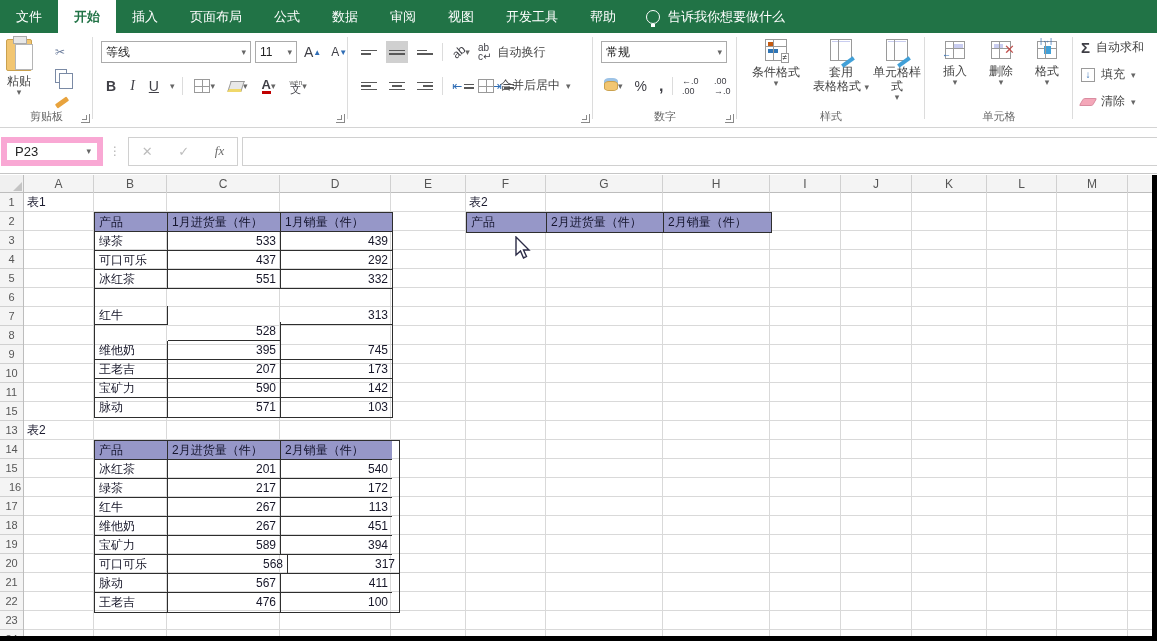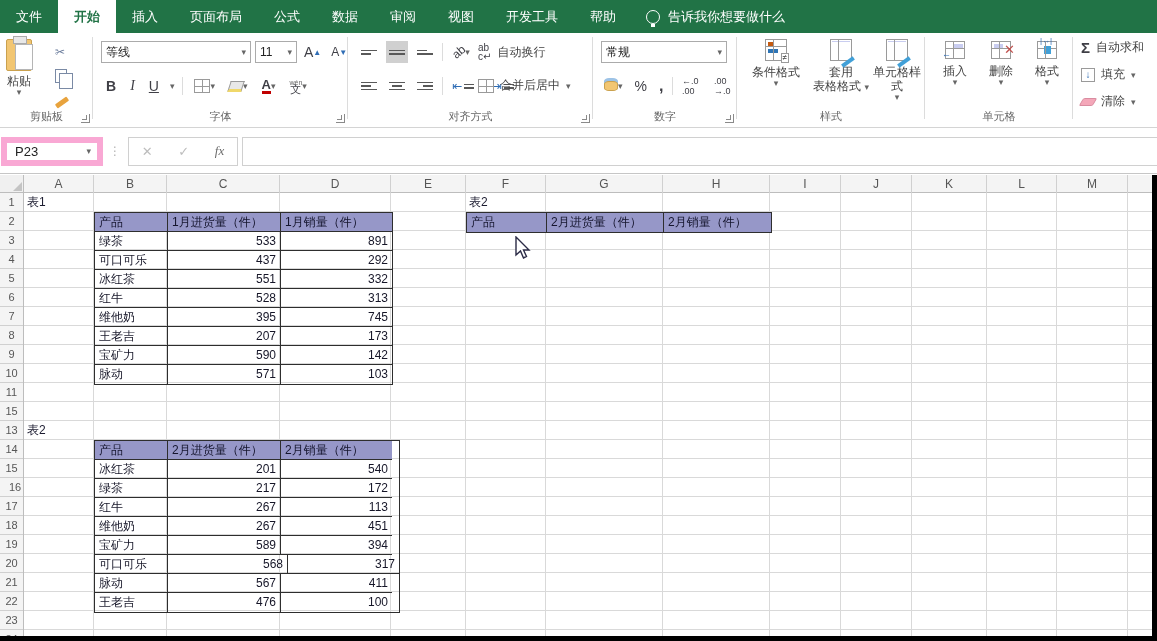--- a/index.html
+++ b/index.html
@@ -172,21 +172,20 @@
           <span class="drop">▾</span>
         </span>
         <span class="mini">
           <span style="display:inline-flex;flex-direction:column;align-items:center;line-height:7px;">
             <i style="font-style:normal;font-size:7px;color:#666;">wén</i>
             <i style="font-style:normal;font-size:11px;">文</i>
           </span>
           <span class="drop">▾</span>
         </span>
       </div>
-      <div class="glabel">字体</div>
       <div class="launcher"></div>
       <div class="gsep"></div>
     </div>
 
     <div class="rgroup" style="left:348px;width:245px;">
       <div style="position:absolute;left:10px;top:8px;" class="seg">
         <span class="mini">
             <span class="alnico">
               <span style="width:16px"></span>
               <span style="width:10px"></span>
@@ -244,21 +243,20 @@
         <span class="mini" style="color:#2f6db5;">⇥<span class="alnico" style="margin-left:2px;">
               <span style="width:10px"></span>
               <span style="width:10px"></span>
             </span></span>
       </div>
       <div style="position:absolute;left:130px;top:44px;" class="seg">
         <span class="ic gridic" style="width:16px;"></span>
         <span>合并后居中</span>
         <span class="drop">▾</span>
       </div>
-      <div class="glabel">对齐方式</div>
       <div class="launcher"></div>
       <div class="gsep"></div>
     </div>
 
     <div class="rgroup" style="left:593px;width:144px;">
       <div class="combo" style="position:absolute;left:8px;top:8px;width:126px;">
         <span>常规</span>
         <span class="drop">▾</span>
       </div>
       <div style="position:absolute;left:8px;top:42px;" class="seg">
@@ -456,35 +454,35 @@
         <div class="slabel" style="left: 24px; top: 246px; width: 70px;">表2</div>
         <div class="xtable" style="left: 94px; top: 37px;">
           <div class="trow thead">
             <div class="tcell" style="width: 73px;">产品</div>
             <div class="tcell" style="width: 113px;">1月进货量（件）</div>
             <div class="tcell" style="width: 111px;">1月销量（件）</div>
           </div>
           <div class="trow">
             <div class="tcell" style="width: 73px;">绿茶</div>
             <div class="tcell tnum" style="width: 113px;">533</div>
-            <div class="tcell tnum" style="width: 111px;">891</div>
+            <div class="tcell tnum" style="width: 111px;">439</div>
           </div>
           <div class="trow">
             <div class="tcell" style="width: 73px;">可口可乐</div>
             <div class="tcell tnum" style="width: 113px;">437</div>
             <div class="tcell tnum" style="width: 111px;">292</div>
           </div>
           <div class="trow">
             <div class="tcell" style="width: 73px;">冰红茶</div>
             <div class="tcell tnum" style="width: 113px;">551</div>
             <div class="tcell tnum" style="width: 111px;">332</div>
           </div>
           <div class="trow">
             <div class="tcell" style="width: 73px;">红牛</div>
-            <div class="tcell tnum" style="width: 113px;">528</div>
+            <div class="tcell tnum" style="width: 113px; margin-top: 33px;">528</div>
             <div class="tcell tnum" style="width: 111px;">313</div>
           </div>
           <div class="trow">
             <div class="tcell" style="width: 73px;">维他奶</div>
             <div class="tcell tnum" style="width: 113px;">395</div>
             <div class="tcell tnum" style="width: 111px;">745</div>
           </div>
           <div class="trow">
             <div class="tcell" style="width: 73px;">王老吉</div>
             <div class="tcell tnum" style="width: 113px;">207</div>

